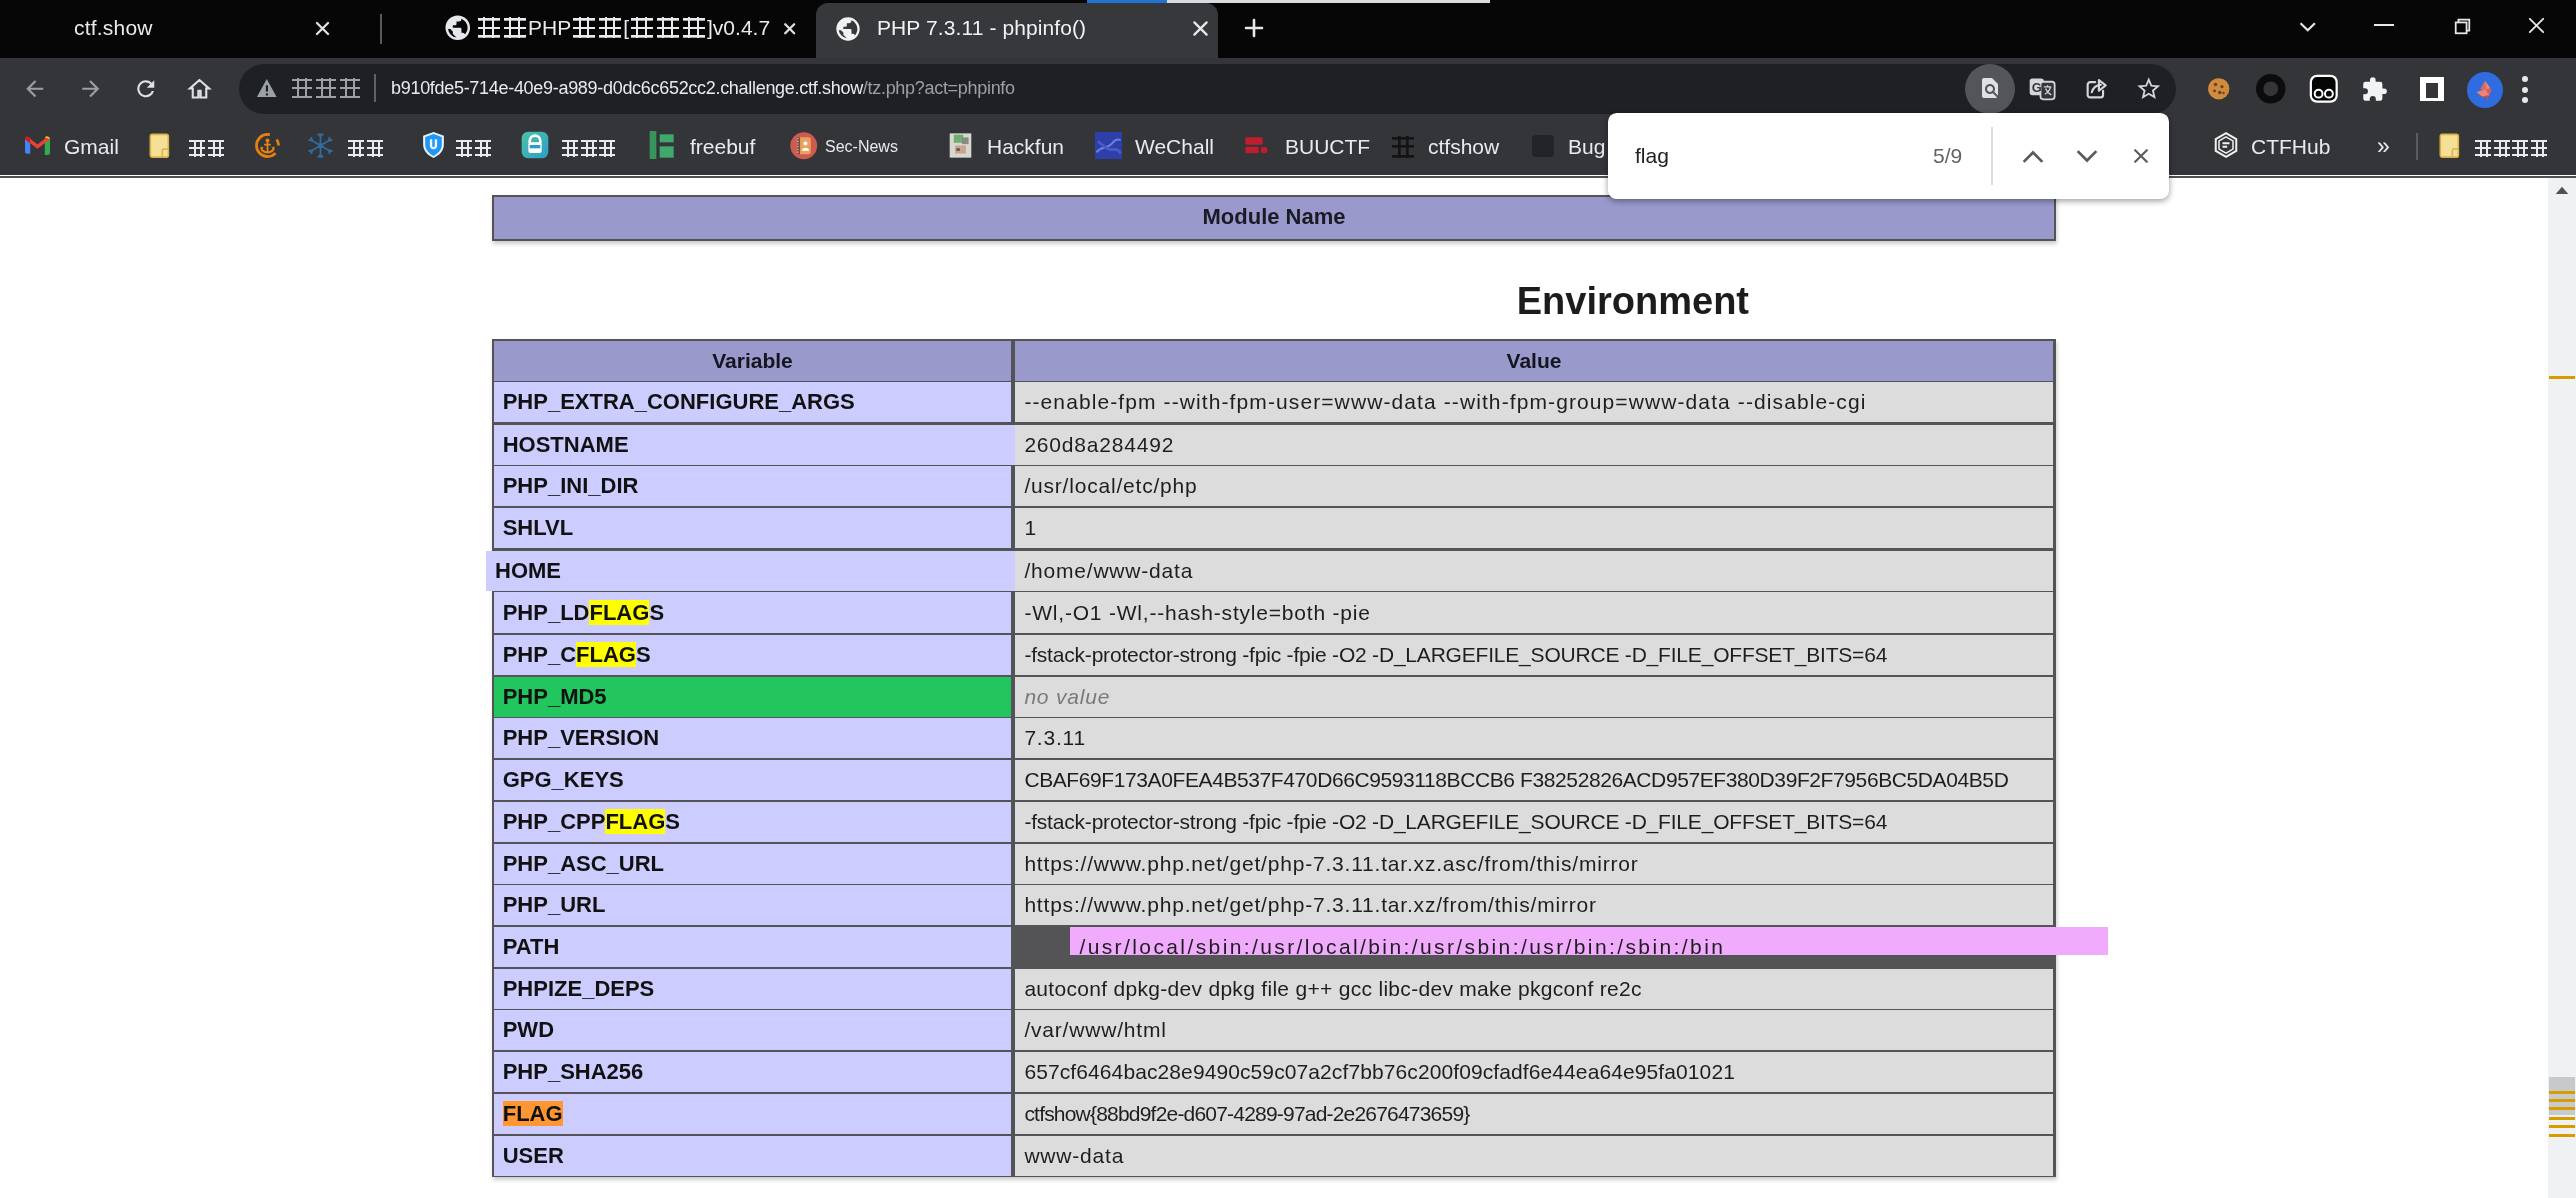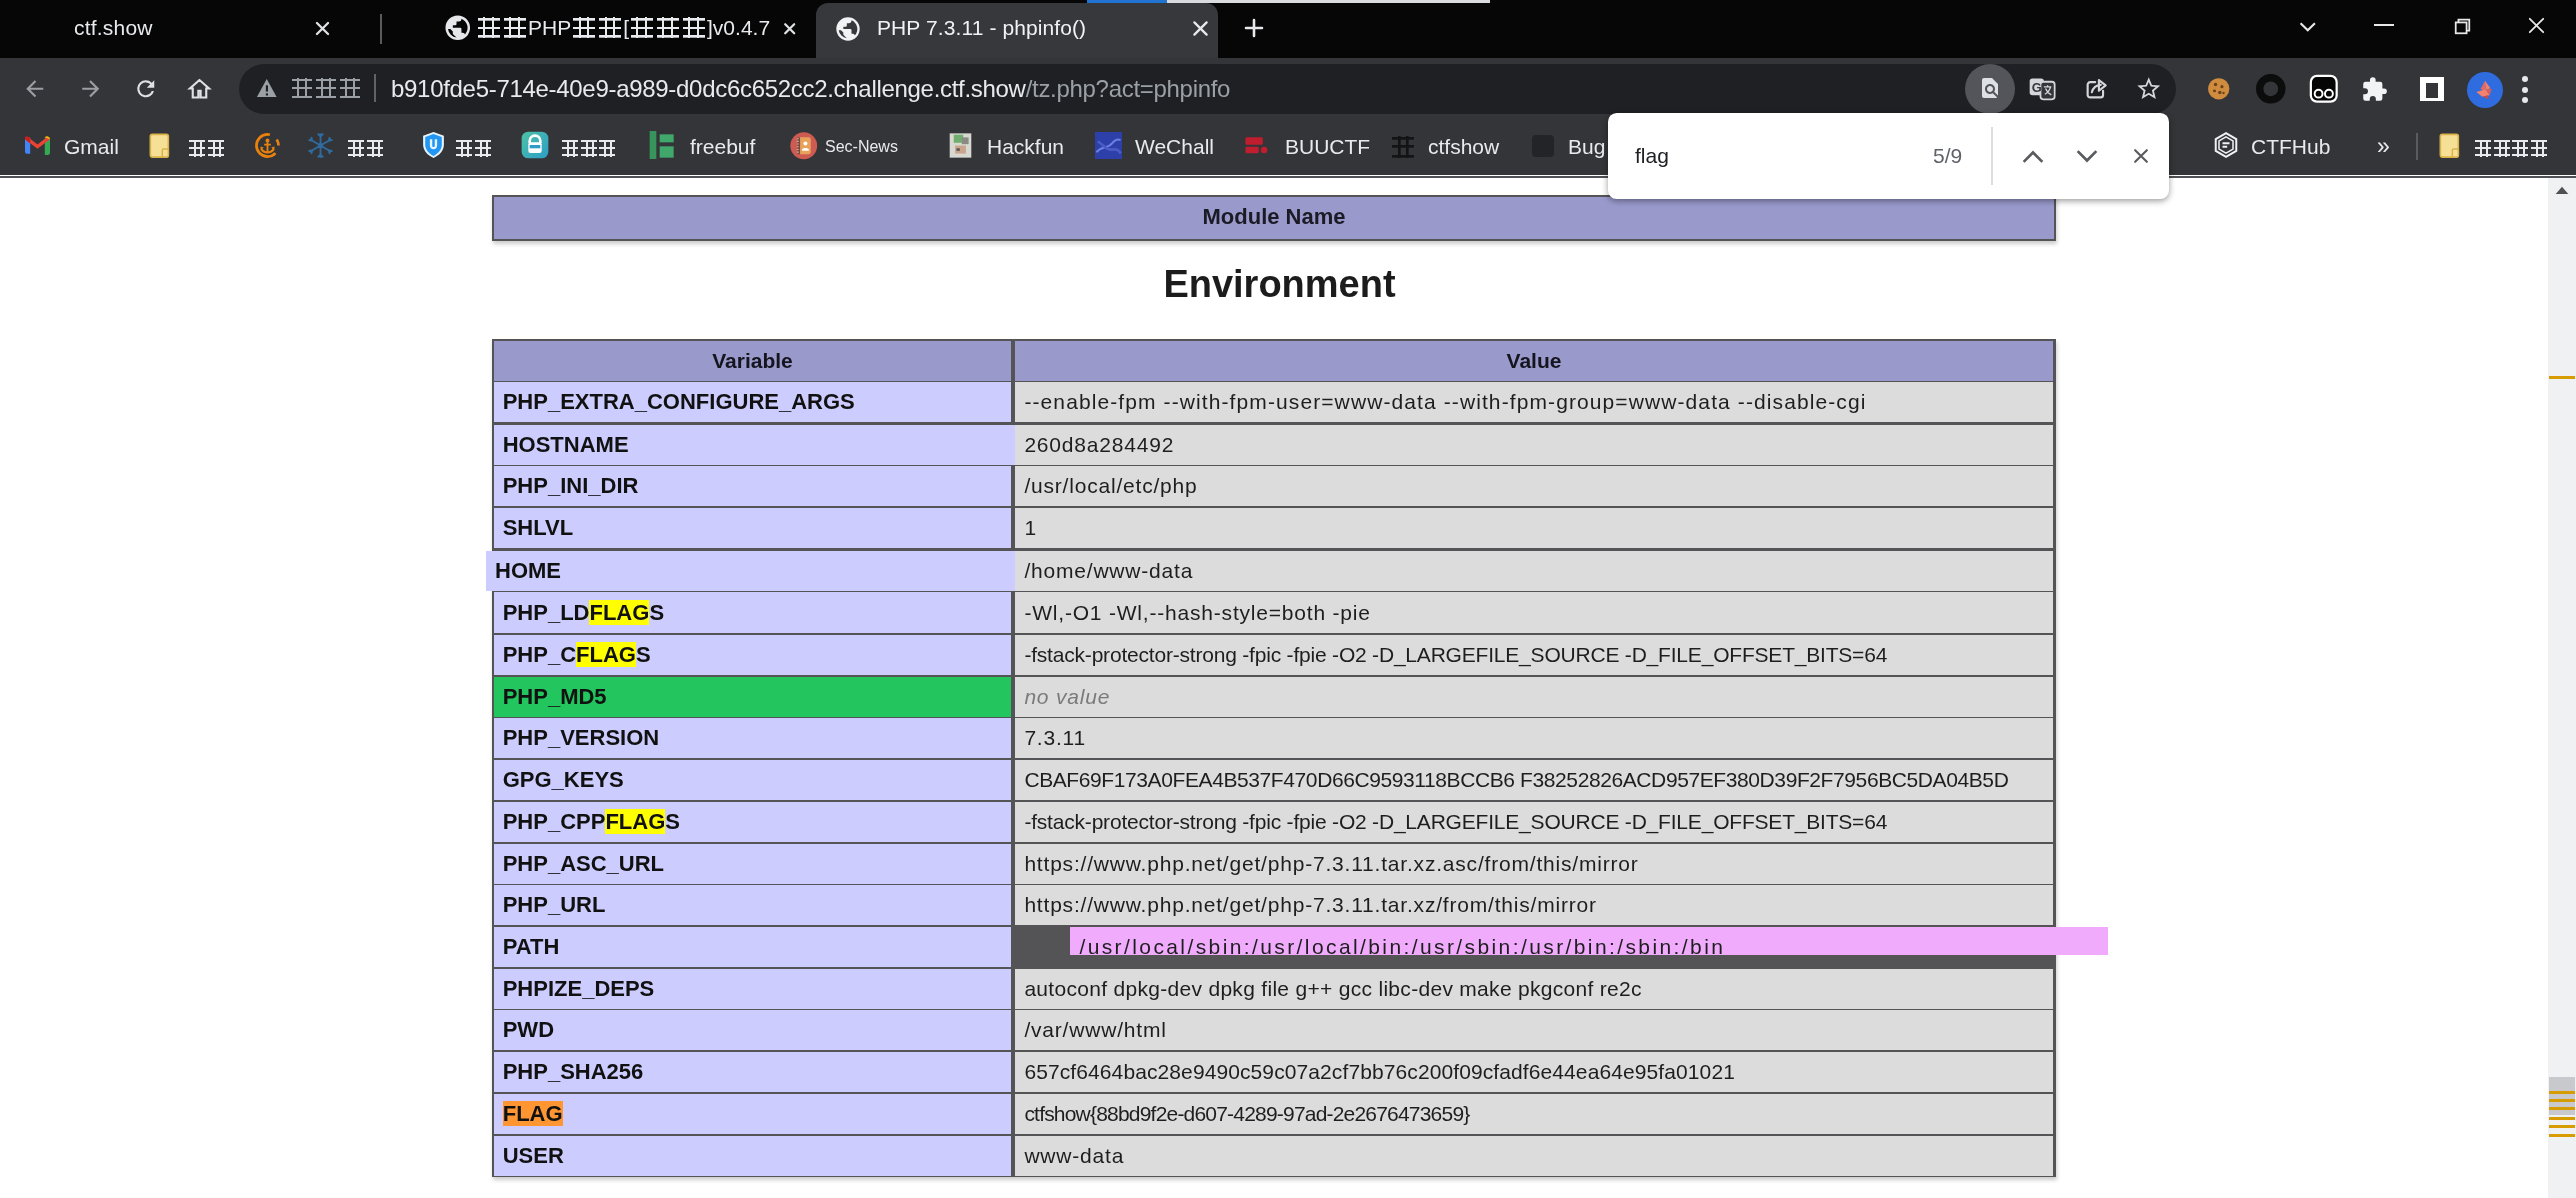--- a/index.html
+++ b/index.html
@@ -72,21 +72,21 @@
       <path d="M12 4.5L3.5 12H6v8h5v-6h2v6h5v-8h2.5L12 4.5z" fill="none" stroke="#dee1e4" stroke-width="1.9"></path>
     </svg>
 <div class="abs" style="left:239px;top:64px;width:1937px;height:50px;background:#1f2023;border-radius:25px"></div>
 <svg class="abs" style="left:256px;top:78px" width="21.5" height="20" viewBox="0 0 24 22">
       <path d="M1 21h22L12 1 1 21z" fill="#9aa0a6"></path>
       <rect x="11" y="8" width="2.4" height="7" fill="#1f2023"></rect>
       <rect x="11" y="17" width="2.4" height="2.4" fill="#1f2023"></rect>
     </svg>
 <span class="abs" style="left:290px;top:78px;font-size:19px;color:#9aa0a6"><span class="zh z30"></span><span class="zh z30"></span><span class="zh z30"></span></span>
 <div class="abs" style="left:374px;top:74px;width:2px;height:28px;background:#5f6368"></div>
-<span class="abs" style="left:391px;top:74px;font-size:24px;line-height:29.5px;letter-spacing:-0.3px;color:#e8eaed">b910fde5-714e-40e9-a989-d0dc6c652cc2.challenge.ctf.show<span style="color:#9aa0a6">/tz.php?act=phpinfo</span></span>
+<span class="abs" style="left:391px;top:74px;font-size:18px;line-height:29.5px;letter-spacing:-0.3px;color:#e8eaed">b910fde5-714e-40e9-a989-d0dc6c652cc2.challenge.ctf.show<span style="color:#9aa0a6">/tz.php?act=phpinfo</span></span>
 <div class="abs" style="left:1965px;top:64px;width:50px;height:50px;border-radius:25px;background:#54555a"></div>
 <svg class="abs" style="left:1978px;top:76px" width="24" height="24" viewBox="0 0 24 24" fill="#dee1e4">
       <path d="M20 19.59V8l-6-6H6c-1.1 0-1.99.9-1.99 2L4 20c0 1.1.89 2 1.99 2H18c.45 0 .85-.15 1.19-.4l-4.43-4.43c-.8.52-1.74.83-2.76.83-2.76 0-5-2.24-5-5s2.24-5 5-5 5 2.24 5 5c0 1.02-.31 1.96-.83 2.75L20 19.59zM9 13c0 1.66 1.34 3 3 3s3-1.34 3-3-1.34-3-3-3-3 1.34-3 3z"></path>
     </svg>
 <svg class="abs" style="left:2029px;top:75px" width="27" height="27" viewBox="0 0 40 40">
       <rect x="1" y="5" width="21" height="25" rx="4" fill="#d3d6da"></rect>
       <rect x="17" y="10" width="21" height="26" rx="4" fill="#343539" stroke="#d3d6da" stroke-width="2.6"></rect>
       <text x="11.5" y="25.5" font-size="19" font-weight="bold" fill="#35363a" text-anchor="middle" font-family="Liberation Sans, sans-serif">G</text>
       <path d="M22 17.5h11M27.5 15v2.5M32 17.5c-1.5 5.5-5 9-8.5 11M24.5 20c2 5 5.5 8 8.5 9.5" fill="none" stroke="#d3d6da" stroke-width="2"></path>
     </svg>
@@ -221,21 +221,21 @@
 <span class="abs" style="left:2377px;top:133px;font-size:23px;color:#e8eaed">»</span>
 <div class="abs" style="left:2416px;top:133px;width:2px;height:27px;background:#5a5b5f"></div>
 <svg class="abs" style="left:2439px;top:133px" width="22" height="25.5" viewBox="0 0 33 38">
       <rect x="2" y="2" width="27" height="34" rx="3" fill="#f6e096" stroke="#d9b24a" stroke-width="2.4"></rect>
       <rect x="20" y="24" width="9" height="12" rx="2" fill="#f6e096" stroke="#d9b24a" stroke-width="2.2"></rect>
     </svg>
 <span class="abs" style="left:2474px;top:137px;font-size:19px;color:#e8eaed"><span class="zh z24"></span><span class="zh z24"></span><span class="zh z24"></span><span class="zh z24"></span></span>
 <div class="abs" style="left:0;top:178px;width:2576px;height:1020px;background:#fff"></div>
 <div class="abs" style="left:492px;top:195px;width:1564px;height:46px;background:#9999cc;border:2px solid #545456;box-shadow:1.3px 2.7px 4px #ccc"></div>
 <div class="abs" style="left:492px;top:195px;width:1564px;height:46px;font-size:22px;font-weight:bold;color:#1b1b26;text-align:center;line-height:43px">Module Name</div>
-<div class="abs" style="left:810px;top:263px;width:939px;text-align:center;font-size:38px;font-weight:bold;color:#1c1c1c">Environment</div>
+<div class="abs" style="left:810px;top:280px;width:939px;text-align:right;font-size:38px;font-weight:bold;color:#1c1c1c">Environment</div>
 <style>
 mark{background:#ffff00;color:inherit} mark.o{background:#ff9632}
 .tcell{position:absolute;font-size:21px;letter-spacing:0.8px;color:#1e1e1e;overflow:hidden;white-space:nowrap}
 .tname{font-weight:bold;font-size:22px;letter-spacing:0;color:#111}
 </style>
 <div class="abs" style="left:492px;top:339px;width:1564px;height:838px;background:#545456;box-shadow:1.3px 2.7px 4px #ccc"></div>
 <div class="tcell" style="left:494px;top:341px;width:517px;height:40px;background:#9999cc;font-weight:bold;font-size:21px;letter-spacing:0;color:#15151f;text-align:center;line-height:40px">Variable</div>
 <div class="tcell" style="left:1015px;top:341px;width:1038px;height:40px;background:#9999cc;font-weight:bold;font-size:21px;letter-spacing:0;color:#15151f;text-align:center;line-height:40px">Value</div>
 <div class="tcell tname" style="left:494px;top:382px;width:517px;height:40px;background:#ccccff;line-height:40px;padding-left:8.7px">PHP_EXTRA_CONFIGURE_ARGS</div>
 <div class="tcell" style="left:1015px;top:382px;width:1038px;height:40px;background:#dcdcdc;line-height:40px;padding-left:9.4px"><span style="letter-spacing:1.1px">--enable-fpm --with-fpm-user=www-data --with-fpm-group=www-data --disable-cgi</span></div>

